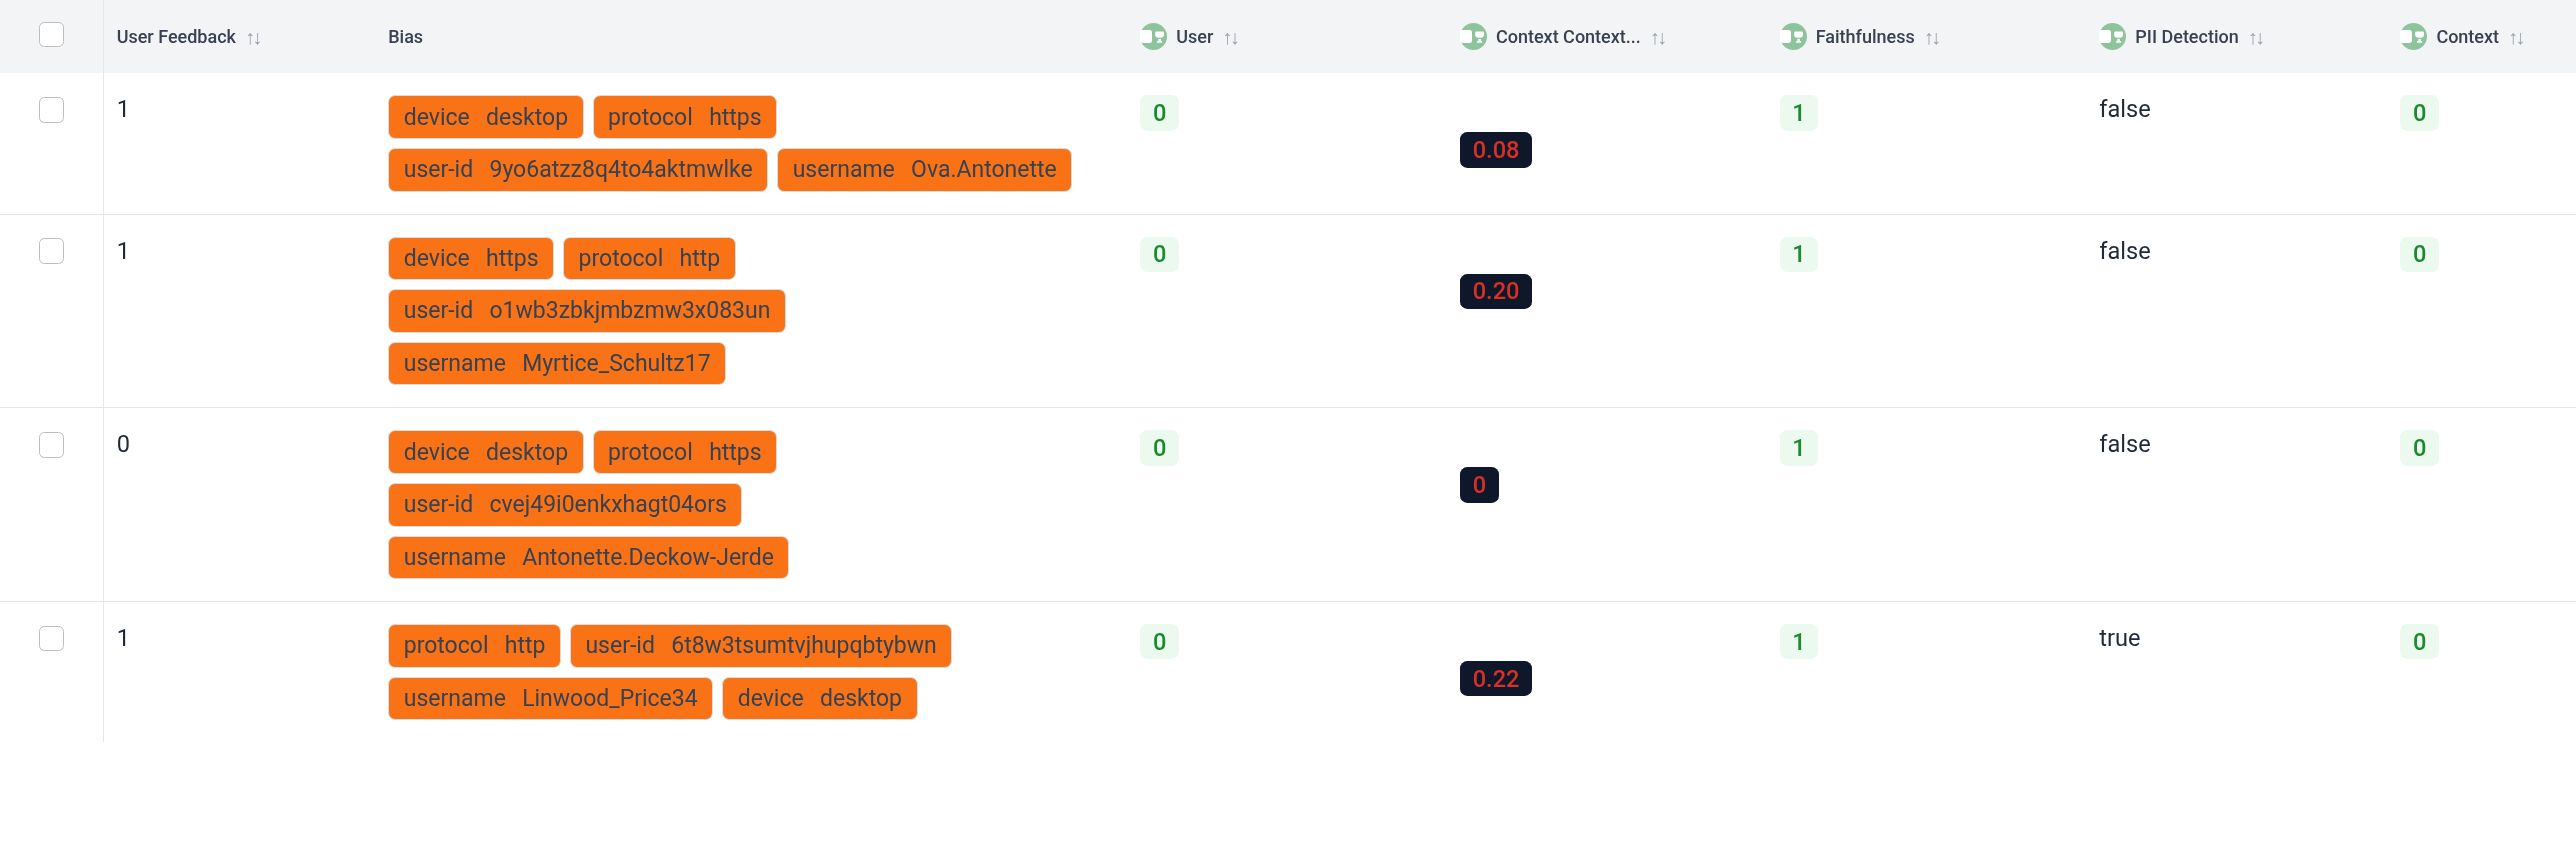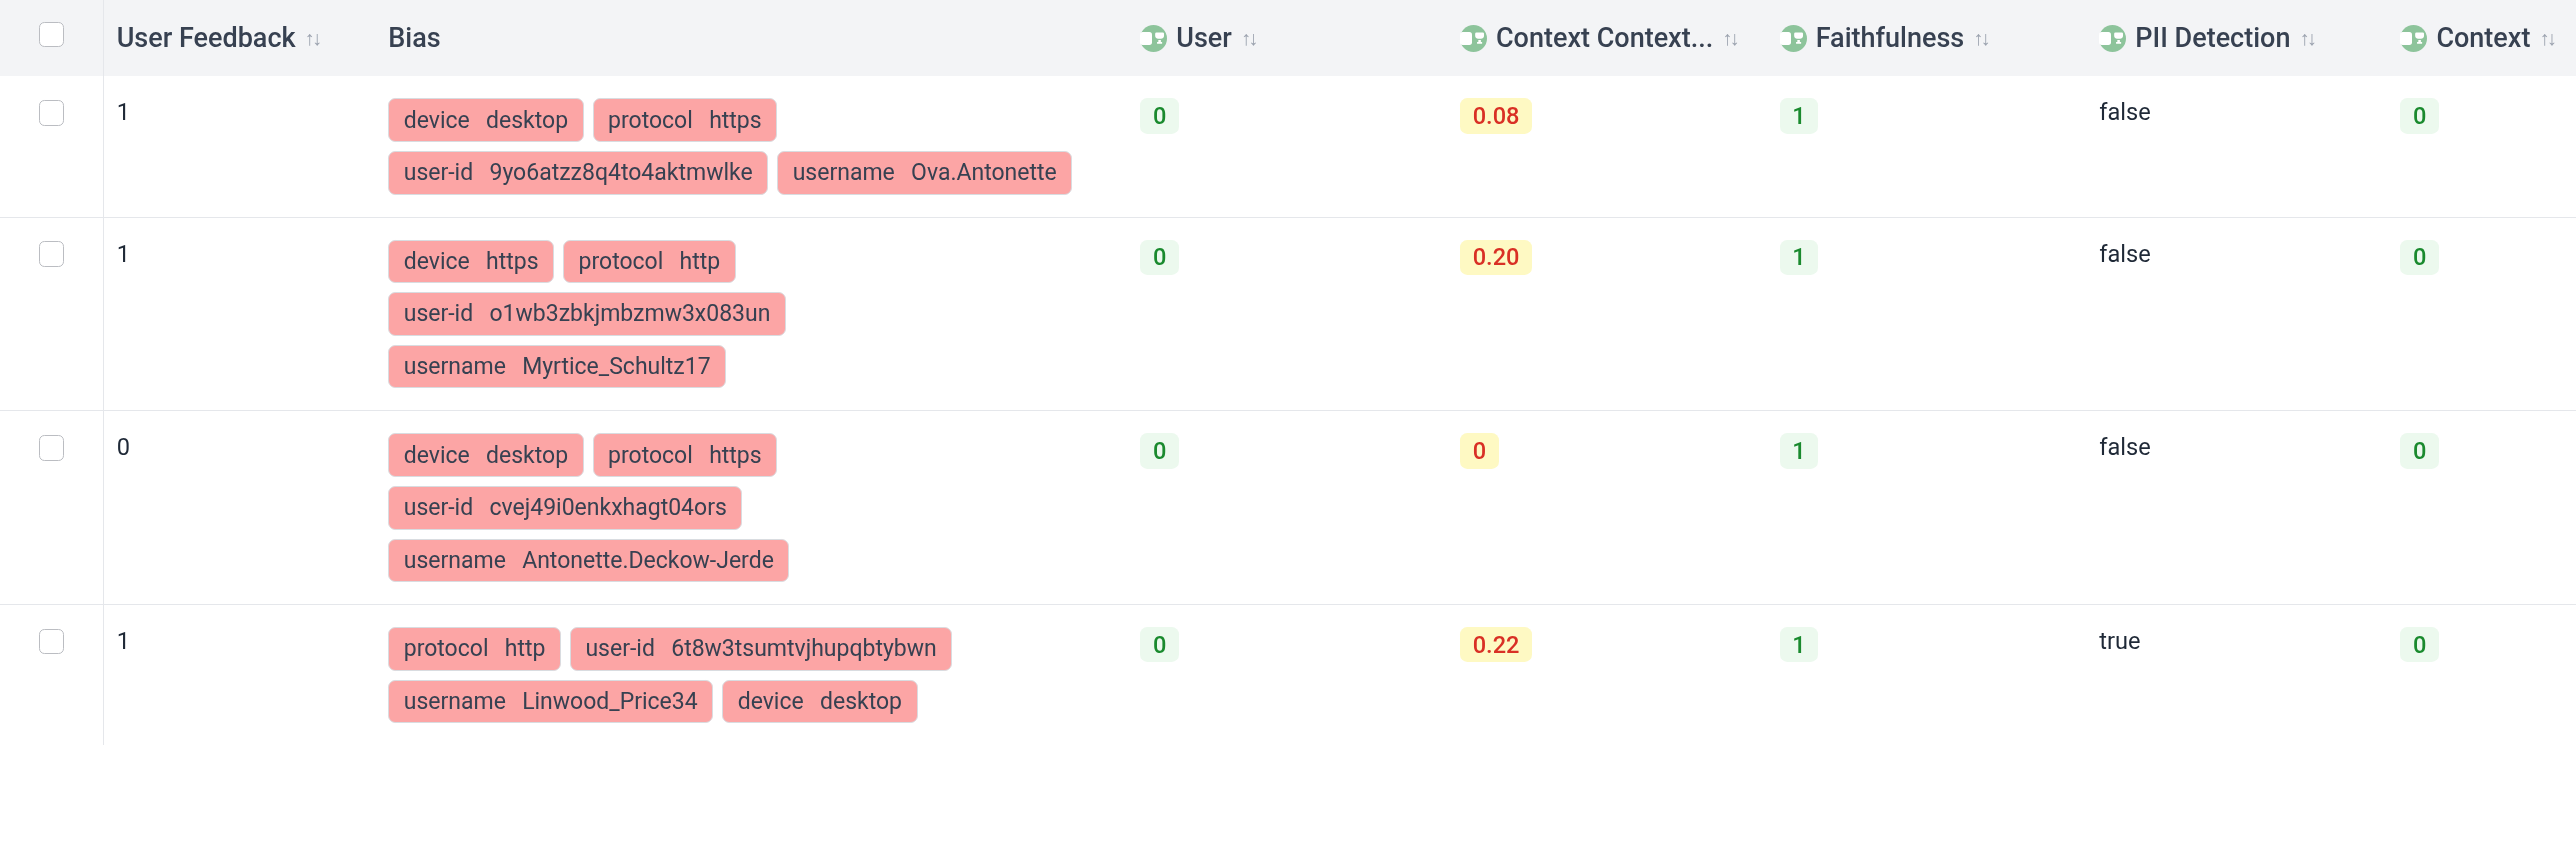--- a/index.html
+++ b/index.html
@@ -8,21 +8,21 @@
     font-size: 12.7px;
     color: #1f2937;
     background: #fff;
     width: 2576px;
   }
   table { width: 100%; border-collapse: collapse; table-layout: fixed; }
   thead tr { background: #f3f4f6; }
   th {
     text-align: left;
     font-weight: 500;
-    font-size: 27px;
+    font-size: 18px;
     color: #374151;
     padding: 22px 12.7px;
     white-space: nowrap;
     overflow: hidden;
   }
   td {
     padding: 22px 12.7px;
     vertical-align: top;
     border-bottom: 0.9px solid #e5e7eb;
     font-size: 23.6px;
@@ -83,33 +83,33 @@
   }
   .metric-icon svg { width: 16.3px; height: 16.3px; fill: #fff; }
 
   .badge {
     display: inline-block;
     padding: 3.6px 12.7px;
     border-radius: 7.3px;
     font-weight: 500;
   }
   .badge-green { background: #ecf9ee; color: #1a8a2e; }
-  .badge-red { background: #fef9c3; color: #d93025; }
+  .badge-red { background: #0f172a; color: #d93025; margin-top: 37px; }
 
   .tags-wrap { display: flex; flex-wrap: wrap; gap: 9px; }
   .tag-chip {
     display: inline-flex;
     align-items: center;
     gap: 16.3px;
     border: 1.4px solid #d9dce0;
     border-radius: 7.3px;
     padding: 7.3px 14.5px;
     font-size: 23px;
     color: #374151;
-    background: #fca5a5;
+    background: #f97316;
   }
   .tag-key { color: #374151; }
   .tag-val { color: #374151; }
 
   .truncate { white-space: nowrap; overflow: hidden; text-overflow: ellipsis; }
 </style>
 </head>
 <body>
 
 <table>

